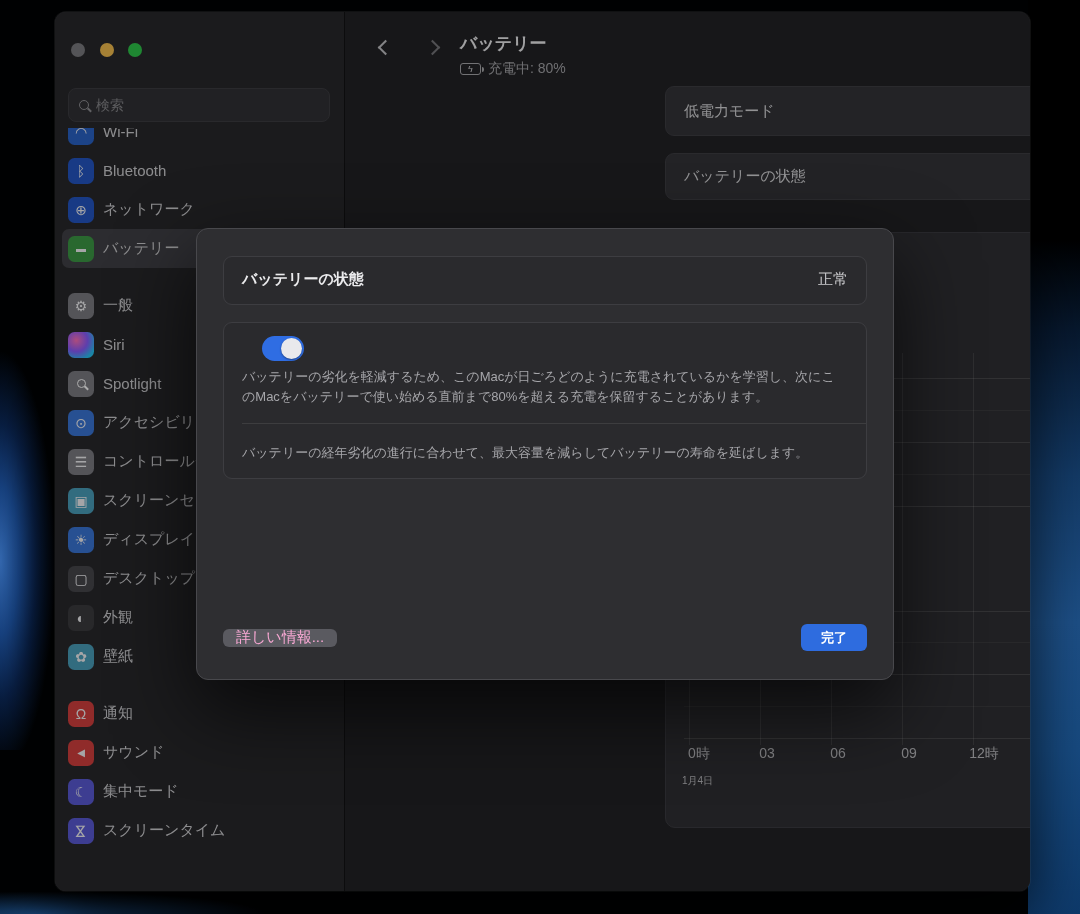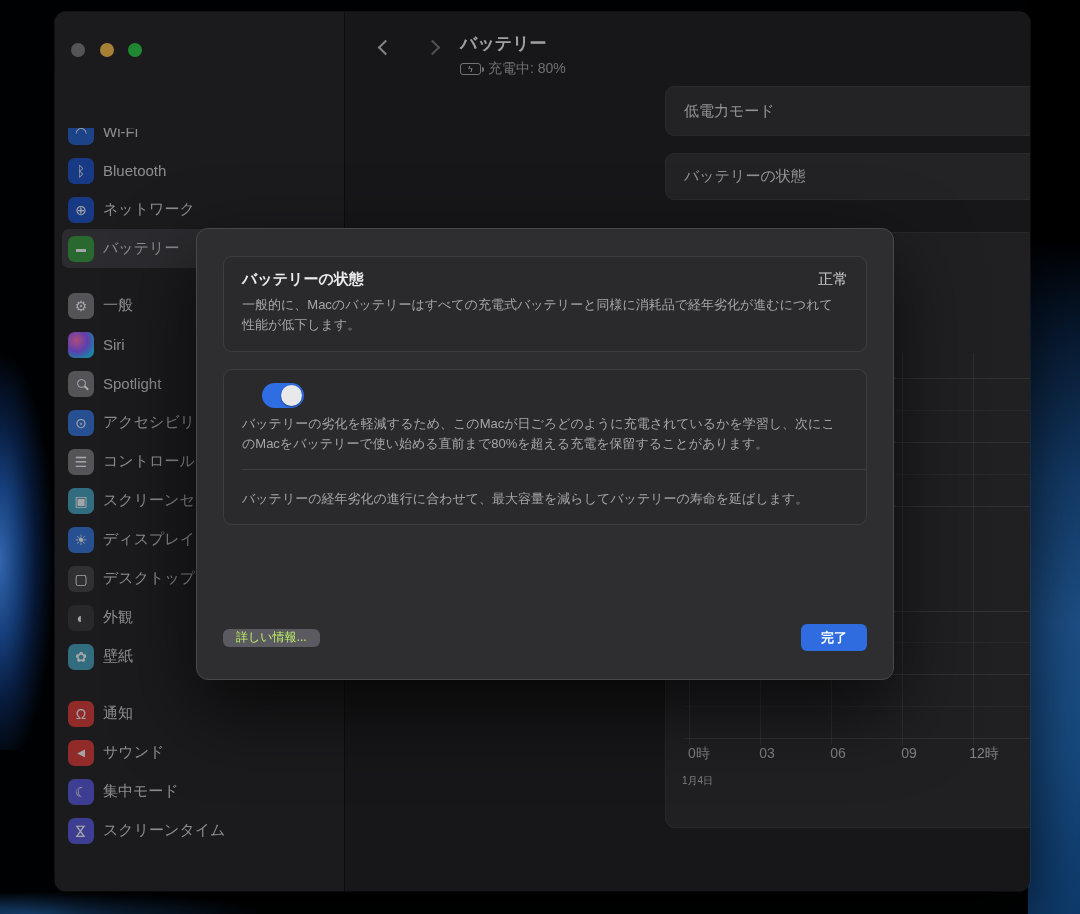--- a/index.html
+++ b/index.html
@@ -101,40 +101,44 @@
   .dlg-desc { font-size:13px; line-height:1.56; color:#a6a6aa; margin-top:6px; max-width:600px; }
   .dlg-sec { padding:13px 18px 15px; }
   .dlg-divider { height:1px; background:rgba(255,255,255,.09); margin-left:18px; }
   .toggle { width:42px; height:25px; border-radius:13px; background:#2f6de3; position:relative;
     flex:0 0 auto; margin-left:20px; }
   .toggle::after { content:""; position:absolute; width:21px; height:21px; border-radius:50%;
     background:#e9e9ec; top:2px; right:2px; box-shadow:0 1px 2px rgba(0,0,0,.4); }
   #dlg-footer { position:absolute; left:26px; right:26px; bottom:28px; display:flex;
     justify-content:space-between; align-items:center; }
   #more-info-btn { height:18px; padding:0 13px; background:#5a5a60; border:none; border-radius:6px;
-    color:#bef264; font-size:12px; display:flex; align-items:center; font-family:inherit; }
+    color:#f9a8d4; font-size:15px; display:flex; align-items:center; font-family:inherit; }
   #done-btn { height:27px; width:66px; background:#2e6cdf; border:none; border-radius:6px;
     color:#fff; font-size:13px; font-weight:bold; display:flex; align-items:center;
     justify-content:center; font-family:inherit; }
 </style>
 </head>
 <body>
 
 <div id="desktop">
   <div id="glow-left" class="abs"></div>
   <div id="earth-right" class="abs"></div>
   <div id="glow-bottom" class="abs"></div>
 
   <div id="window" class="abs">
 
     <aside id="sidebar" class="abs">
       <span class="tl abs" style="left:16px;background:#7d7d80"></span>
       <span class="tl abs" style="left:45px;background:#f5bf4f"></span>
       <span class="tl abs" style="left:73px;background:#2fc84b"></span>
 
+      <div id="search-box" class="abs">
+        <span class="mag"></span>
+        <input placeholder="検索" style="">
+      </div>
 
       <div id="sb-list" class="abs">
         <div class="sb-row clip">
           <span class="sb-icon" style="background: rgb(42, 99, 200);">
               <i>◠</i>
             </span>
           <span class="sb-label">Wi-Fi</span>
         </div>
         <div class="sb-row">
           <span class="sb-icon" style="background: rgb(36, 86, 196);">
@@ -294,21 +298,20 @@
     </main>
 
     <div id="dim" class="abs"></div>
 
     <section id="dialog" class="abs">
       <div class="dlg-box" id="dlg-box1">
         <div class="dlg-row-head">
           <span class="dlg-title">バッテリーの状態</span>
           <span class="dlg-status">正常</span>
         </div>
-        <div class="dlg-desc">一般的に、Macのバッテリーはすべての充電式バッテリーと同様に消耗品で経年劣化が進むにつれて性能が低下します。</div>
       </div>
 
       <div class="dlg-box">
         <div class="dlg-sec">
           <div class="dlg-row-head">
             <span class="toggle"></span>
           </div>
           <div class="dlg-desc">バッテリーの劣化を軽減するため、このMacが日ごろどのように充電されているかを学習し、次にこのMacをバッテリーで使い始める直前まで80%を超える充電を保留することがあります。</div>
         </div>
         <div class="dlg-divider"></div>

